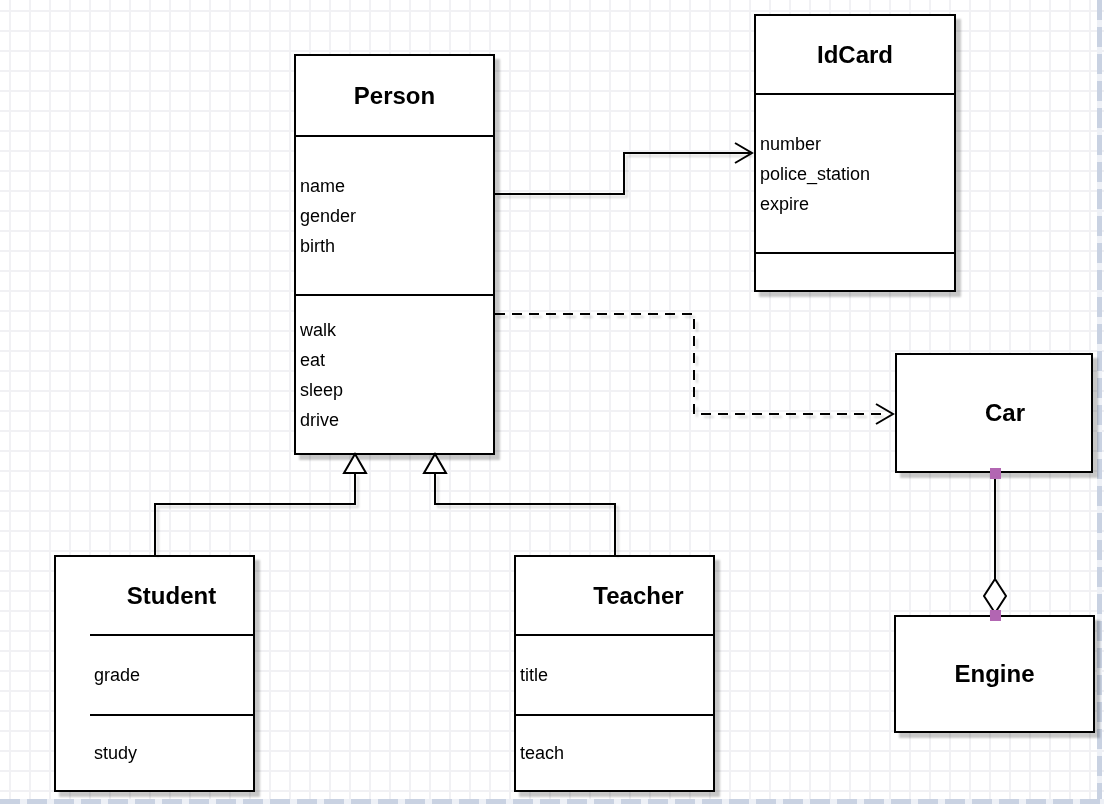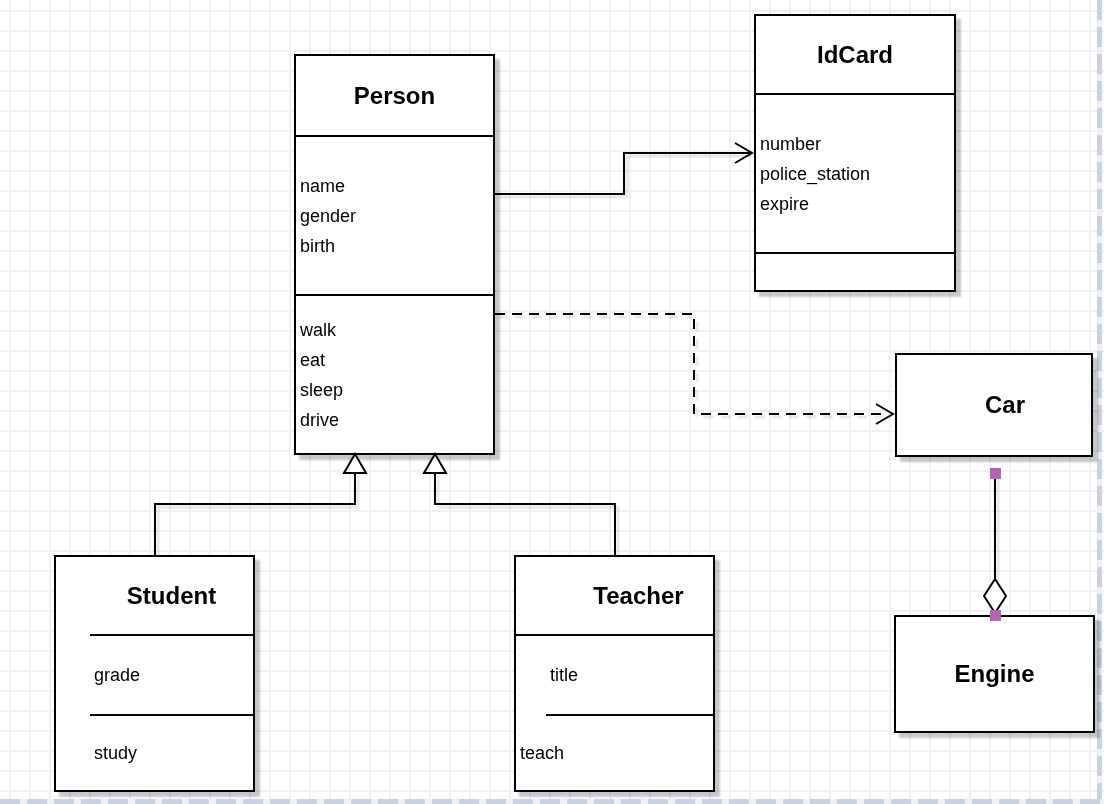--- a/index.html
+++ b/index.html
@@ -58,28 +58,28 @@
   .uml-class .section.divider { border-bottom: 2px solid #000; }
   .uml-class .section.grow { flex: 1 1 auto; }
 
   
   #class-person  { left: 294px; top: 54px;  width: 201px; height: 401px; }
   #class-person .title   { height: 79px; }
   #class-person .attrs   { height: 157px; }
   #class-idcard  { left: 754px; top: 14px;  width: 202px; height: 278px; }
   #class-idcard .title   { height: 77px; }
   #class-idcard .attrs   { height: 157px; }
-  #class-car     { left: 895px; top: 353px; width: 198px; height: 104px; padding-left: 22px; }
+  #class-car     { left: 895px; top: 353px; width: 198px; height: 120px; padding-left: 22px; }
   #class-engine  { left: 894px; top: 615px; width: 201px; height: 118px; }
   #class-student { left: 54px;  top: 555px; width: 201px; height: 237px; padding-left: 34px; }
   #class-student .title  { height: 77px; }
   #class-student .attrs  { height: 78px; }
   #class-teacher { left: 514px; top: 555px; width: 201px; height: 237px; }
   #class-teacher .title  { height: 77px; padding-left: 48px; }
-  #class-teacher .attrs  { height: 78px; margin-left: 30px; }
+  #class-teacher .attrs  { height: 78px; }
 
   svg.overlay {
     position: absolute; left: 0; top: 0;
     z-index: 3;
     pointer-events: none;
   }
   svg.overlay .wire {
     stroke: #000; stroke-width: 2; fill: none;
     filter: drop-shadow(3px 3px 1px rgba(0,0,0,0.15));
   }

